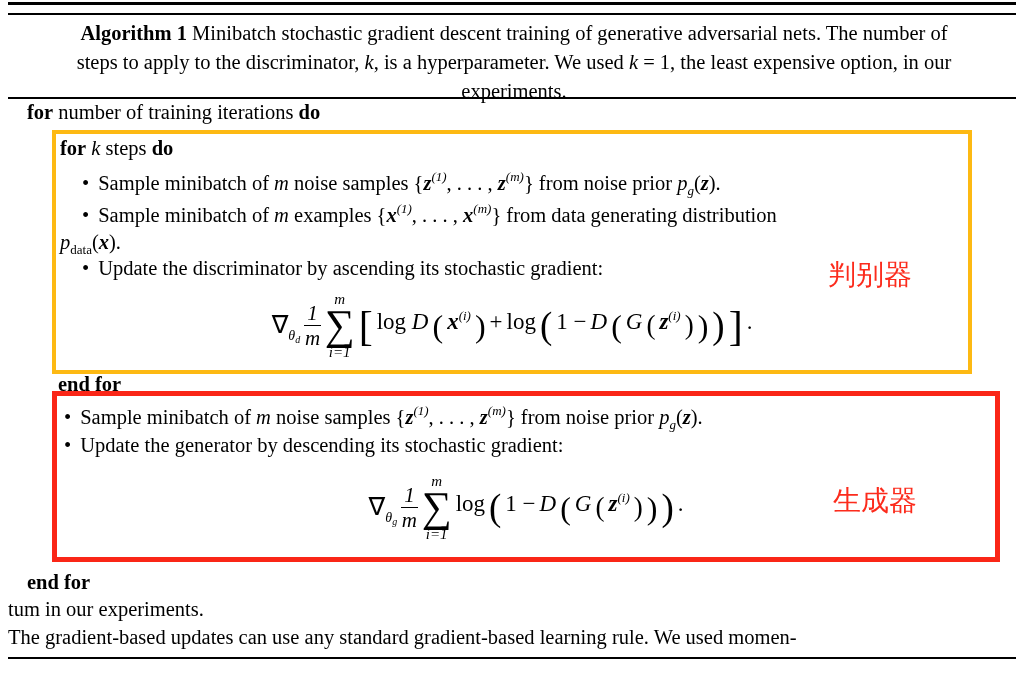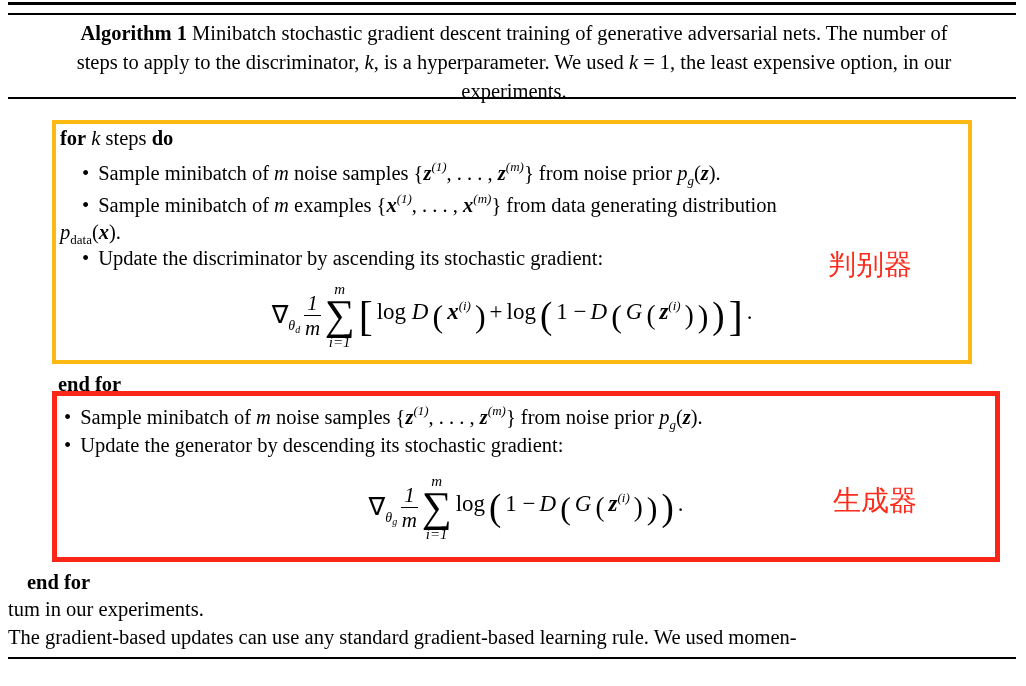--- a/index.html
+++ b/index.html
@@ -12,21 +12,21 @@
   #rule-bottom{top:657px;height:2px;}
   .cap{position:absolute;left:8px;top:19px;width:1012px;font-size:20.5px;line-height:29px;}
   .cap .ln{white-space:nowrap;text-align:center;}
   .b{font-weight:bold;}
   .i{font-style:italic;}
   .bi{font-weight:bold;font-style:italic;}
   .line{position:absolute;font-size:20.5px;white-space:nowrap;}
   .sp{font-size:13px;vertical-align:9px;font-style:italic;letter-spacing:0;}
   .sb{font-size:13px;vertical-align:-5px;}
   .dot{margin-right:9px;}
-  .ybox{position:absolute;left:52px;top:120px;width:920px;height:244px;box-sizing:border-box;
+  .ybox{position:absolute;left:52px;top:130px;width:920px;height:244px;box-sizing:border-box;
         border:4px solid var(--yellow_box,#FDB913);}
   .rbox{position:absolute;left:52px;top:391px;width:948px;height:171px;box-sizing:border-box;
         border:5px solid var(--red_box,#FA2617);}
   .ann{position:absolute;color:var(--annotation_red,#FC2B1C);font-size:28px;line-height:30px;
        font-family:Liberation Sans, sans-serif;white-space:nowrap;}
   
   .eq{position:absolute;left:0;right:0;display:flex;justify-content:center;align-items:center;
       font-size:23px;}
   .eq>span{margin:0 2px;}
   .vg{display:inline-block;position:relative;top:-4px;}
@@ -71,20 +71,21 @@
   <div class="rule" id="rule-top2"></div>
 
   <div class="cap">
     <div class="ln"><span class="b">Algorithm 1</span><span> Minibatch stochastic gradient descent training of generative adversarial nets. The number of</span></div>
     <div class="ln"><span>steps to apply to the discriminator, </span><span class="i">k</span><span>, is a hyperparameter. We used </span><span class="i">k</span><span> = 1, the least expensive option, in our</span></div>
     <div class="ln"><span>experiments.</span></div>
   </div>
 
   <div class="rule" id="rule-mid"></div>
 
+  <div class="line" id="outer-for"><span class="b">for</span><span> number of training iterations </span><span class="b">do</span></div>
 
   <div class="ybox">
 
     <div class="line" id="y-for"><span class="b">for</span><span class="i"> k</span><span> steps </span><span class="b">do</span></div>
 
     <div class="line" id="y-b1"><span class="dot">•</span><span>Sample minibatch of </span><span class="i">m</span><span> noise samples {</span><span class="bi">z</span><span class="sp">(1)</span><span>, . . . , </span><span class="bi">z</span><span class="sp">(m)</span><span>} from noise prior </span><span class="i">p</span><span class="sb i">g</span><span>(</span><span class="bi">z</span><span>).</span></div>
 
     <div class="line" id="y-b2"><span class="dot">•</span><span>Sample minibatch of </span><span class="i">m</span><span> examples {</span><span class="bi">x</span><span class="sp">(1)</span><span>, . . . , </span><span class="bi">x</span><span class="sp">(m)</span><span>} from data generating distribution</span></div>
 
     <div class="line" id="y-pdata"><span class="i">p</span><span class="sb">data</span><span>(</span><span class="bi">x</span><span>).</span></div>

